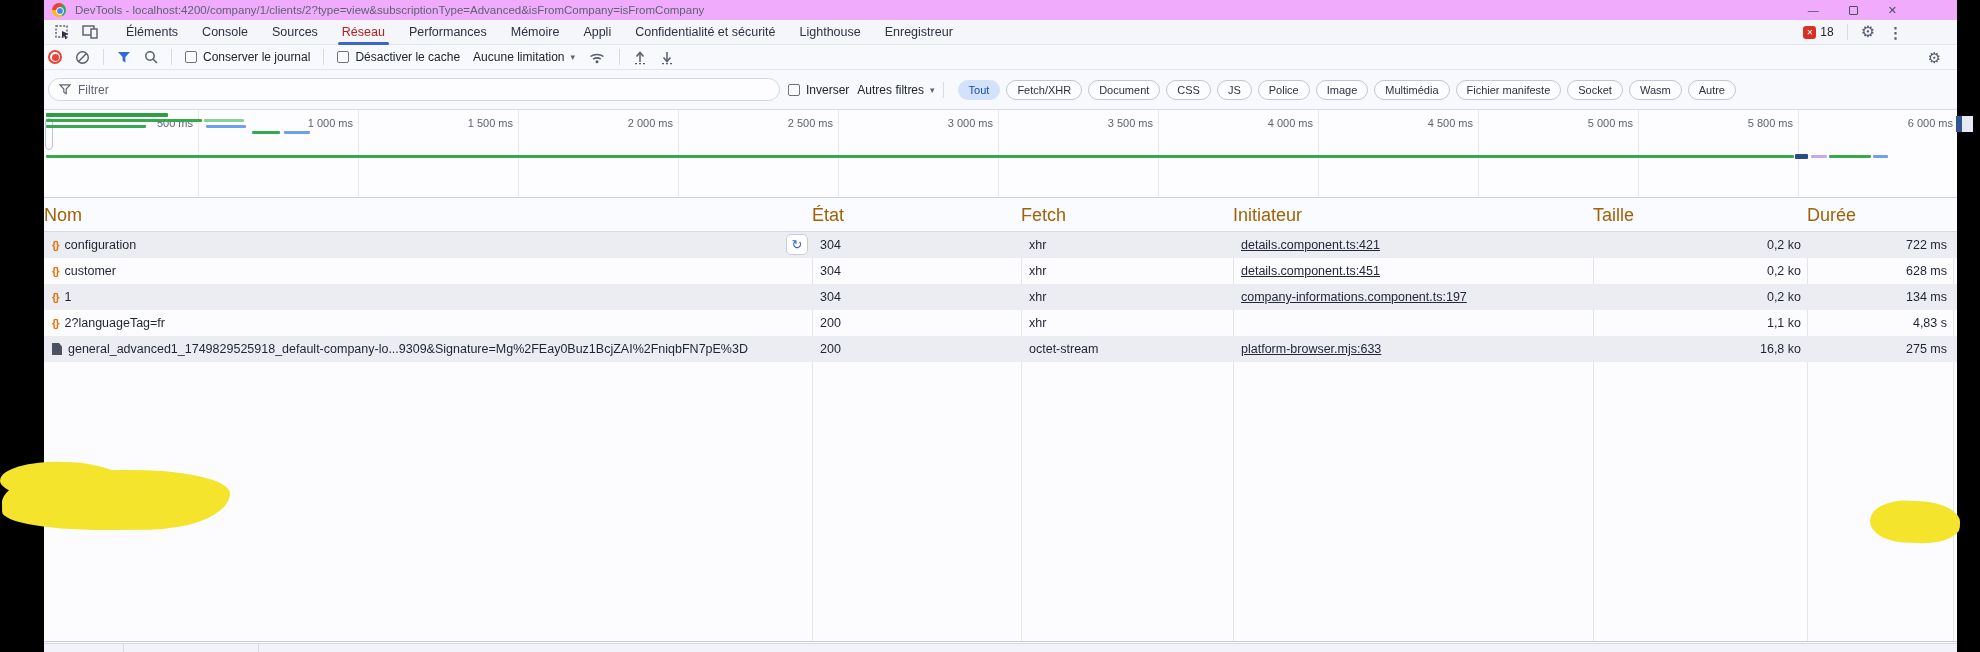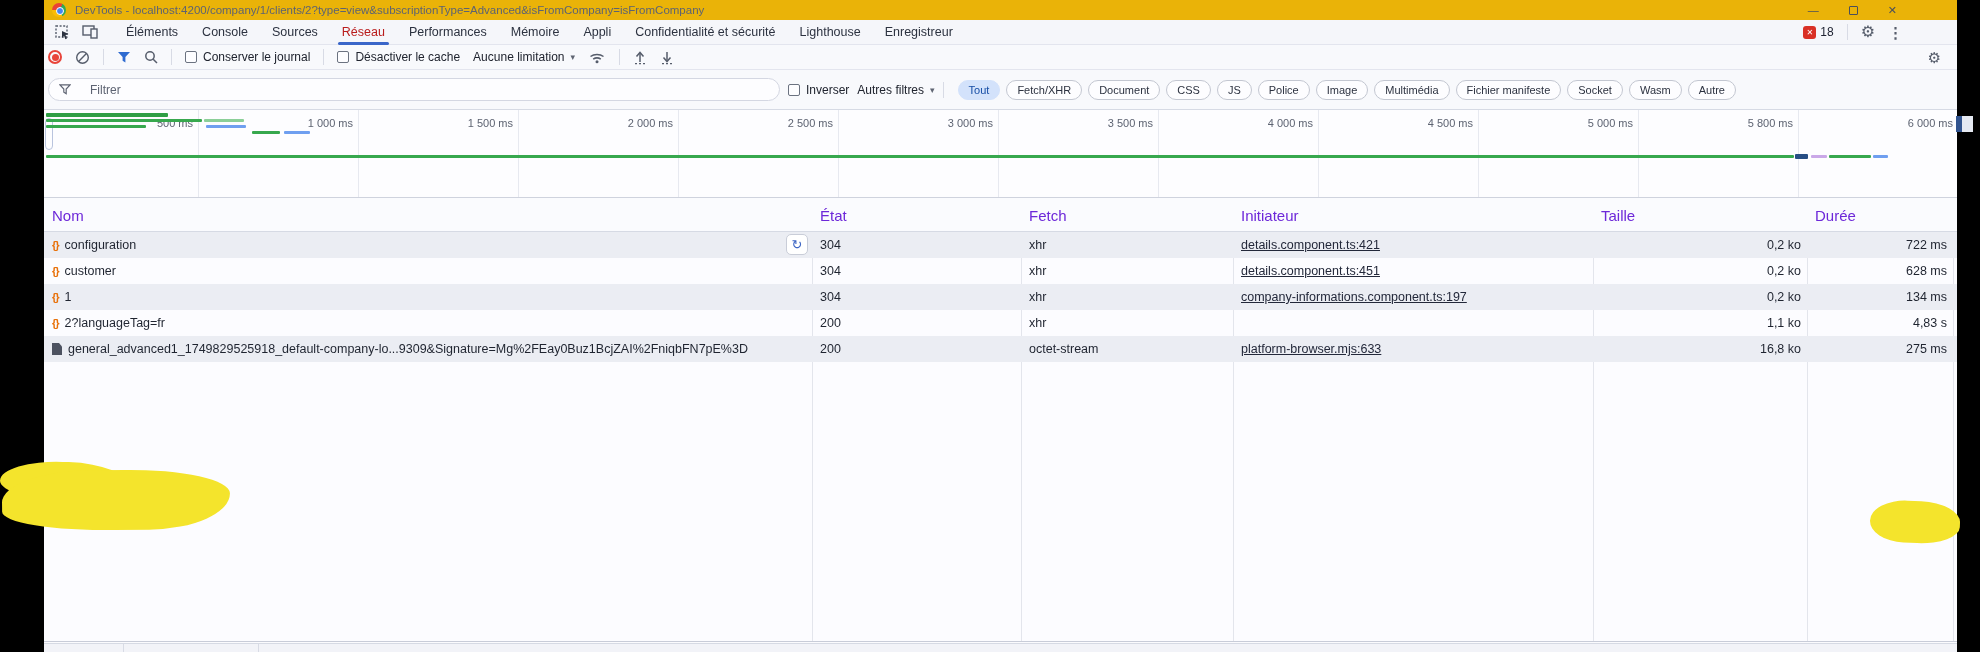--- a/index.html
+++ b/index.html
@@ -6,21 +6,21 @@
   html,body { width:1980px; height:652px; background:#000; overflow:hidden;
               font-family:"Liberation Sans", sans-serif; }
   .canvas { position:relative; width:1980px; height:652px; background:#000; }
 
   
   .devtools { position:absolute; left:44px; top:0; width:1913px; height:652px;
               background:#fbfbfe; }
 
   
   .titlebar { position:absolute; left:0; top:0; width:100%; height:20px;
-              background:#eab308; display:flex; align-items:center; }
+              background:#f0abfc; display:flex; align-items:center; }
   .chrome-logo { width:14px; height:14px; border-radius:50%; margin-left:8px;
       background:conic-gradient(from -90deg,#ea4335 0 120deg,#34a853 120deg 240deg,#fbbc05 240deg 360deg);
       position:relative; flex:0 0 auto; }
   .chrome-logo::after { content:""; position:absolute; left:4px; top:4px; width:6px; height:6px;
       border-radius:50%; background:#4285f4; border:1.2px solid #fff; }
   .win-title { font-size:11.5px; color:#5d6372; margin-left:9px; white-space:nowrap;
       overflow:hidden; flex:1 1 auto; }
   .win-controls { display:flex; align-items:center; gap:30px; margin-right:60px; flex:0 0 auto; }
   .win-btn { color:#4a4f5b; font-size:11px; line-height:1; cursor:default; }
   .win-max { width:9px; height:9px; border:1.2px solid #4a4f5b; border-radius:1px; }
@@ -53,21 +53,21 @@
   .cb { width:12px; height:12px; border:1.4px solid #6b7280; border-radius:2px; background:#fdfdff; flex:0 0 auto; }
   .tl-label { font-size:12px; color:#20242f; white-space:nowrap; }
   .ctrl { display:flex; align-items:center; gap:6px; }
   .caret { font-size:9px; color:#5f6572; }
   .nt-gear { margin-left:auto; margin-right:16px; }
 
   
   .filterbar { position:absolute; left:0; top:70px; width:100%; height:40px; background:#f8f9fc;
          border-bottom:1px solid #d6dae4; display:flex; align-items:center; gap:8px; padding-left:4px; }
   .filter-input { width:732px; height:23px; border:1px solid #d4d7e2; border-radius:12px;
-         background:#fdfdff; display:flex; align-items:center; gap:19px; padding-left:10px; }
+         background:#fdfdff; display:flex; align-items:center; gap:7px; padding-left:10px; }
   .filter-input span { font-size:12px; color:#5d6372; }
   .pill { border:1px solid #c3c7d1; border-radius:11px; padding:3px 10px; font-size:11px;
          color:#2c3240; background:#fdfdff; white-space:nowrap; }
   .pill.selected { background:#d3e2fb; border-color:#d3e2fb; color:#174ea6; }
   .pills { display:flex; align-items:center; gap:6px; margin-left:6px; }
 
   
   .timeline { position:absolute; left:0; top:110px; width:100%; height:88px; background:#fdfdff;
          border-bottom:1px solid #cfd3de; overflow:hidden; }
   .gridline { position:absolute; top:0; bottom:0; width:1px; background:#e7e9f0; }
@@ -77,21 +77,21 @@
   .tl-handle { position:absolute; left:1px; top:8px; width:8px; height:32px; background:#fdfdff;
          border:1px solid #b9c4de; border-radius:5px; }
 
   
   .grid { position:absolute; left:0; top:198px; width:100%; height:444px; background:#fcfcff;
           border-bottom:1px solid #c8ccd8; }
   .col-sep { position:absolute; top:0; bottom:0; width:1px; background:#e3e5ec; }
   .ghead { position:absolute; left:0; top:0; width:100%; height:34px; background:#fafbfe;
            border-bottom:1px solid #d6dae4; }
   .hcell { position:absolute; top:0; height:34px; display:flex; align-items:center;
-           font-size:15px; color:#6d28d9; padding-left:8px; }
+           font-size:18px; color:#a16207; }
   .row { position:absolute; left:0; width:100%; height:26px; font-size:12.5px; color:#1f2430; }
   .row.odd { background:#ebedf3; }
   .cell { position:absolute; top:0; height:26px; display:flex; align-items:center; padding-left:8px;
           white-space:nowrap; overflow:hidden; }
   .cell.num { justify-content:flex-end; padding-right:6px; padding-left:0; }
   .c-name { left:0; width:768px; gap:6px; position:absolute; z-index:4; }
   .c-status { left:768px; width:209px; }
   .c-type { left:977px; width:212px; }
   .c-init { left:1189px; width:360px; }
   .c-size { left:1549px; width:214px; }

